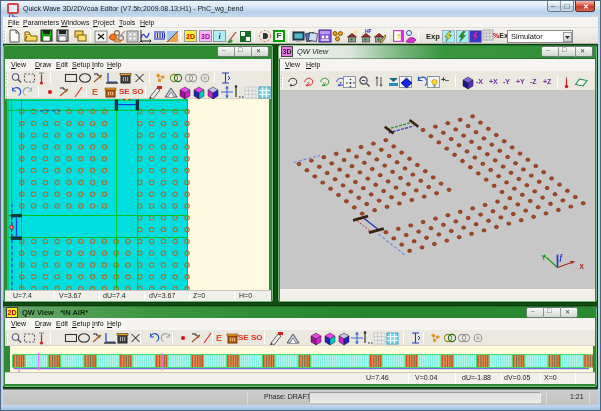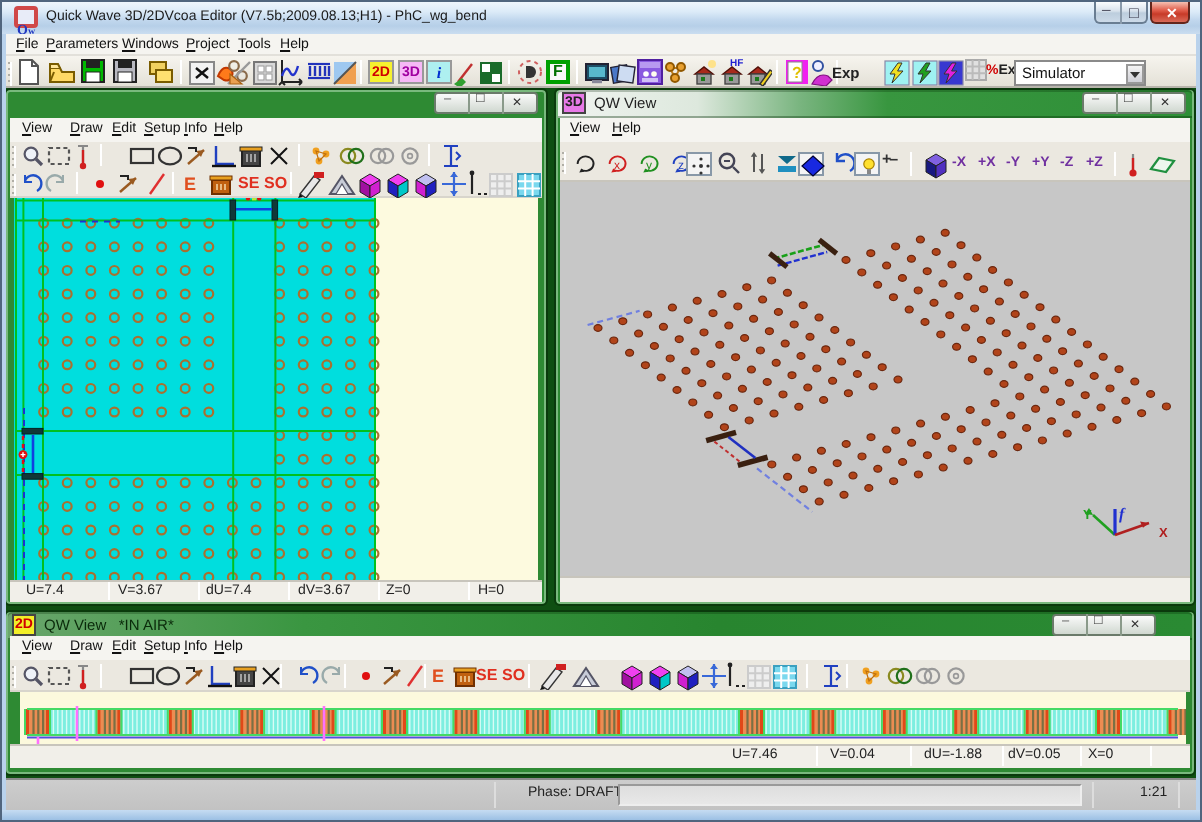--- a/index.html
+++ b/index.html
@@ -147,21 +147,21 @@
 <svg style="position:absolute;left:392px;top:29px" width="13" height="14">
       <rect x="1" y="1" width="11" height="12" fill="#f020f0"></rect>
       <rect x="2" y="2" width="7" height="10" fill="#fff" stroke="#888" stroke-width="0.5"></rect>
       <text x="4" y="10" font-size="8" font-weight="bold" fill="#e0c000" font-family="Liberation Sans">?</text>
     </svg>
 <svg style="position:absolute;left:404px;top:29px" width="13" height="14">
       <circle cx="5" cy="4" r="2.5" fill="#f0f0ff" stroke="#3050a0"></circle>
       <path d="M2,13 q3,-6 8,-4 l2,2 -3,3 z" fill="#d030d0" stroke="#801080" stroke-width="0.6"></path>
     </svg>
 <div style="position:absolute;left:418px;top:30px;width:1px;height:12px;background:#c4c4c4;border-right:1px solid #fff;"></div>
-<div style="position:absolute;left:416px;top:32px;white-space:nowrap;color:#222;font:bold 7.5px 'Liberation Sans',sans-serif;">Exp</div>
+<div style="position:absolute;left:426px;top:32px;white-space:nowrap;color:#222;font:bold 7.5px 'Liberation Sans',sans-serif;">Exp</div>
 <svg style="position:absolute;left:442px;top:30px" width="13" height="13">
       <rect x="0.5" y="0.5" width="12" height="12" fill="#9ff2f2" stroke="#8888a8" stroke-width="0.6"></rect>
       <path d="M7,1.5 L3,7 h2.5 L4,11.5 L9.5,5.5 H6.8 L9,1.5 z" fill="#f0e020" stroke="#333" stroke-width="0.5"></path>
     </svg>
 <svg style="position:absolute;left:456px;top:30px" width="13" height="13">
       <rect x="0.5" y="0.5" width="12" height="12" fill="#9ff2f2" stroke="#8888a8" stroke-width="0.6"></rect>
       <path d="M7,1.5 L3,7 h2.5 L4,11.5 L9.5,5.5 H6.8 L9,1.5 z" fill="#20a020" stroke="#333" stroke-width="0.5"></path>
     </svg>
 <svg style="position:absolute;left:469px;top:30px" width="13" height="13">
       <rect x="0.5" y="0.5" width="12" height="12" fill="#3838d0" stroke="#8888a8" stroke-width="0.6"></rect>
@@ -571,21 +571,21 @@
 <div style="position:absolute;left:193px;top:292px;white-space:nowrap;color:#222;font-size:7px;">Z=0</div>
 <div style="position:absolute;left:239px;top:292px;white-space:nowrap;color:#222;font-size:7px;">H=0</div>
 <div style="position:absolute;left:54px;top:291px;width:1px;height:9px;background:#d0d0d0;border-right:1px solid #fff;"></div>
 <div style="position:absolute;left:99px;top:291px;width:1px;height:9px;background:#d0d0d0;border-right:1px solid #fff;"></div>
 <div style="position:absolute;left:144px;top:291px;width:1px;height:9px;background:#d0d0d0;border-right:1px solid #fff;"></div>
 <div style="position:absolute;left:189px;top:291px;width:1px;height:9px;background:#d0d0d0;border-right:1px solid #fff;"></div>
 <div style="position:absolute;left:234px;top:291px;width:1px;height:9px;background:#d0d0d0;border-right:1px solid #fff;"></div>
 <div style="position:absolute;left:277px;top:44px;width:321px;height:259px;background:#2e8a33;border:1px solid #0a3a0c;border-radius:3px;box-shadow:inset 0 0 0 1px #79b97d;"></div>
     <div style="position:absolute;left:279px;top:45px;width:317px;height:14px;background:linear-gradient(90deg,#f0f4f0 0%,#dde8dd 22%,#7ab580 38%,#38963f 52%,#2e8f37 100%);border-radius:2px 2px 0 0;box-shadow:inset 0 1px 0 rgba(0,30,0,0.25), inset 0 -1px 0 rgba(0,40,0,0.35);">
       <div style="position:absolute;left:2px;top:1px;width:12px;height:11px;background:#e87ae8;border:1px solid #444;color:#222;font:bold 7px 'Liberation Sans',sans-serif;text-align:center;line-height:9px;">3D</div>
-      <div style="position:absolute;left:18px;top:2px;white-space:nowrap;color:#222;font-size:7.5px;">QW View</div>
+      <div style="position:absolute;left:18px;top:2px;white-space:nowrap;color:#222;font-size:7.5px;font-style:italic;">QW View</div>
     </div>
     <div style="position:absolute;left:541px;top:46px;width:52px;height:11px;background:linear-gradient(#fafafa,#d0d8d0);border:1px solid #6a7a6a;border-radius:2px;"></div>
     <div style="position:absolute;left:546px;top:47px;white-space:nowrap;color:#333;font-size:5px;font-weight:bold;">─</div>
     <div style="position:absolute;left:558px;top:46px;width:1px;height:11px;background:#8a9a8a;"></div>
     <div style="position:absolute;left:562px;top:46px;white-space:nowrap;color:#333;font-size:7px;">□</div>
     <div style="position:absolute;left:575px;top:46px;width:1px;height:11px;background:#8a9a8a;"></div>
     <div style="position:absolute;left:580px;top:47px;white-space:nowrap;color:#333;font-size:6px;">✕</div>
 <div style="position:absolute;left:280px;top:59px;width:315px;height:12px;background:#f5f4f0;"></div>
 <div style="position:absolute;left:285px;top:61px;white-space:nowrap;color:#111;font-size:7px;"><u>V</u>iew</div>
 <div style="position:absolute;left:306px;top:61px;white-space:nowrap;color:#111;font-size:7px;"><u>H</u>elp</div>
@@ -876,21 +876,21 @@
       <line x1="277.5" y1="176.5" x2="294.5" y2="170.5" stroke="#b02020" stroke-width="1.3"></line>
       <path d="M294.5,170.5 l-4.5,-0.8 1.5,3.2 z" fill="#b02020"></path>
       <text x="261.5" y="168.5" font-size="6.5" font-weight="bold" fill="#20a020" font-family="Liberation Sans">Y</text>
       <text x="279.5" y="168.5" font-size="8" font-weight="bold" font-style="italic" fill="#2030d0" font-family="Liberation Serif">f</text>
       <text x="299.5" y="177.5" font-size="6.5" font-weight="bold" fill="#b02020" font-family="Liberation Sans">X</text>
     </svg>
 <div style="position:absolute;left:280px;top:288px;width:315px;height:13px;background:#f1efe9;border-top:1px solid #c8c5bc;"></div>
 <div style="position:absolute;left:2px;top:305px;width:596px;height:83px;background:#2e8a33;border:1px solid #0a3a0c;border-radius:3px;box-shadow:inset 0 0 0 1px #79b97d;"></div>
     <div style="position:absolute;left:4px;top:306px;width:592px;height:14px;background:linear-gradient(90deg,#6aa66c 0%,#3a9641 25%,#28852f 60%,#2a8a33 100%);border-radius:2px 2px 0 0;box-shadow:inset 0 1px 0 rgba(0,30,0,0.25), inset 0 -1px 0 rgba(0,40,0,0.35);">
       <div style="position:absolute;left:2px;top:1px;width:12px;height:11px;background:#f2ee28;border:1px solid #444;color:#d00000;font:bold 7px 'Liberation Sans',sans-serif;text-align:center;line-height:9px;">2D</div>
-      <div style="position:absolute;left:18px;top:2px;white-space:nowrap;color:#0a2a0a;font-size:7.5px;">QW View&nbsp;&nbsp;&nbsp;*IN AIR*</div>
+      <div style="position:absolute;left:18px;top:2px;white-space:nowrap;color:#0a2a0a;font-size:7.5px;font-weight:bold;">QW View&nbsp;&nbsp;&nbsp;*IN AIR*</div>
     </div>
     <div style="position:absolute;left:526px;top:307px;width:52px;height:11px;background:linear-gradient(#fafafa,#d0d8d0);border:1px solid #6a7a6a;border-radius:2px;"></div>
     <div style="position:absolute;left:531px;top:308px;white-space:nowrap;color:#333;font-size:5px;font-weight:bold;">─</div>
     <div style="position:absolute;left:543px;top:307px;width:1px;height:11px;background:#8a9a8a;"></div>
     <div style="position:absolute;left:547px;top:307px;white-space:nowrap;color:#333;font-size:7px;">□</div>
     <div style="position:absolute;left:560px;top:307px;width:1px;height:11px;background:#8a9a8a;"></div>
     <div style="position:absolute;left:565px;top:308px;white-space:nowrap;color:#333;font-size:6px;">✕</div>
 <div style="position:absolute;left:5px;top:318px;width:590px;height:12px;background:#f5f4f0;"></div>
 <div style="position:absolute;left:11px;top:320px;white-space:nowrap;color:#111;font-size:7px;"><u>V</u>iew</div>
 <div style="position:absolute;left:35px;top:320px;white-space:nowrap;color:#111;font-size:7px;"><u>D</u>raw</div>

